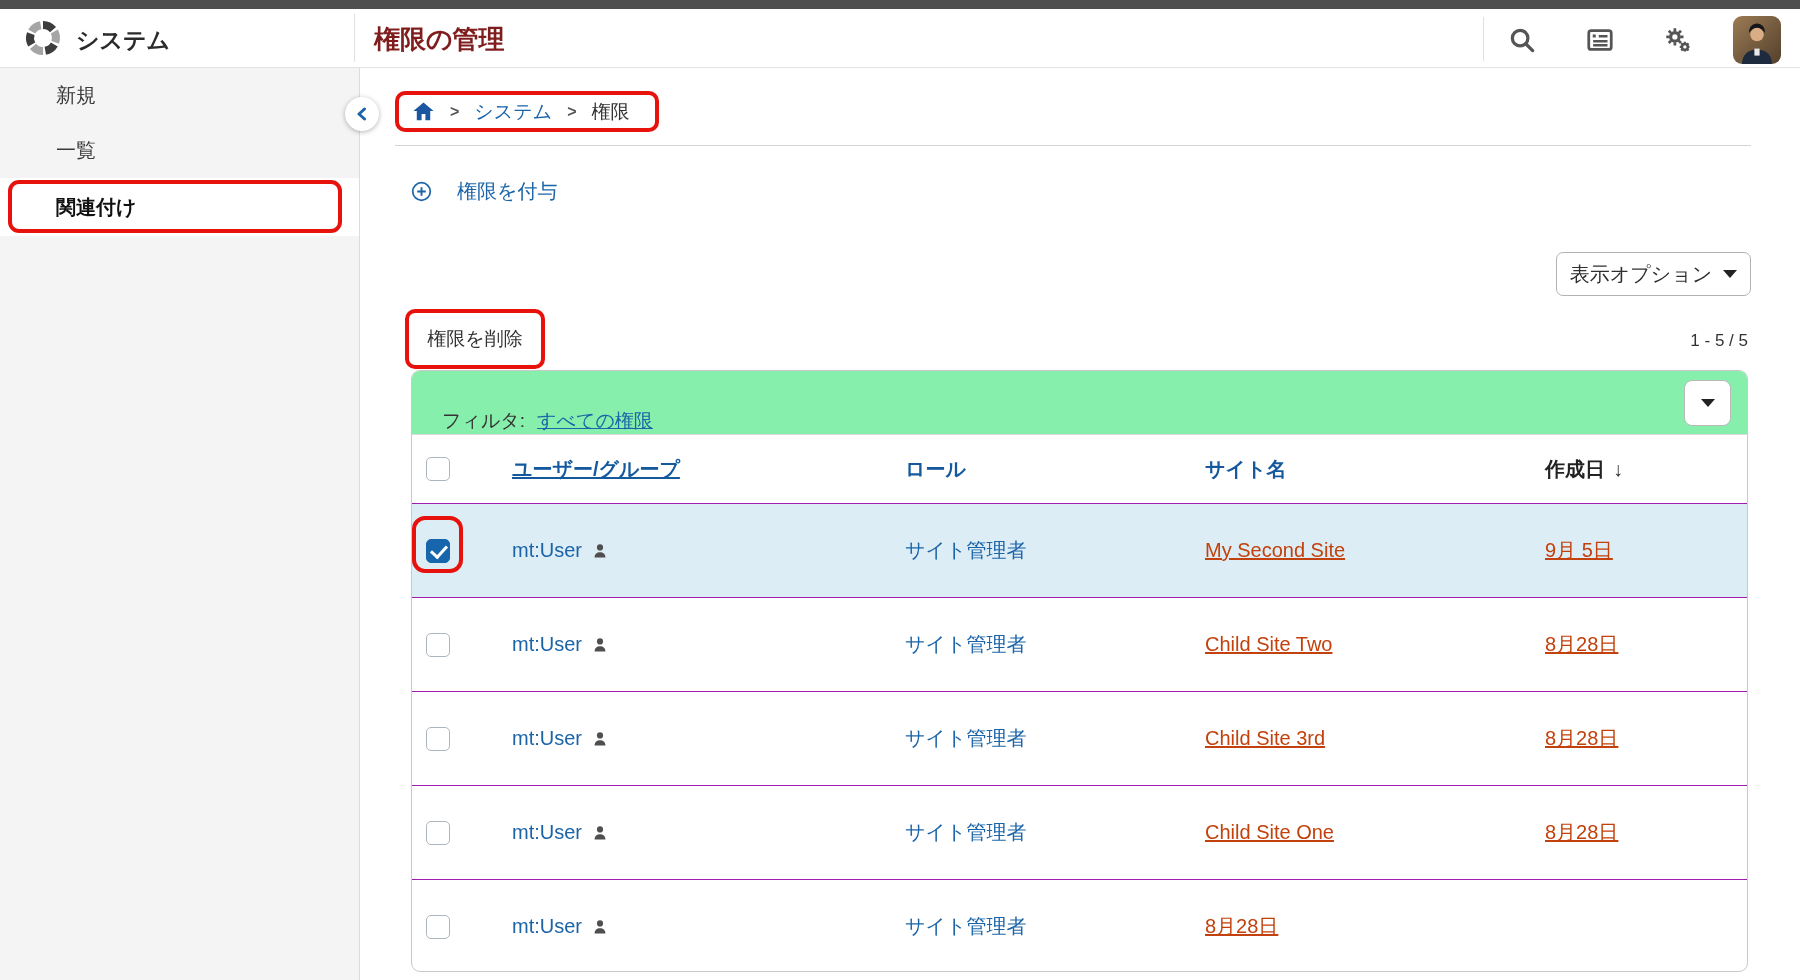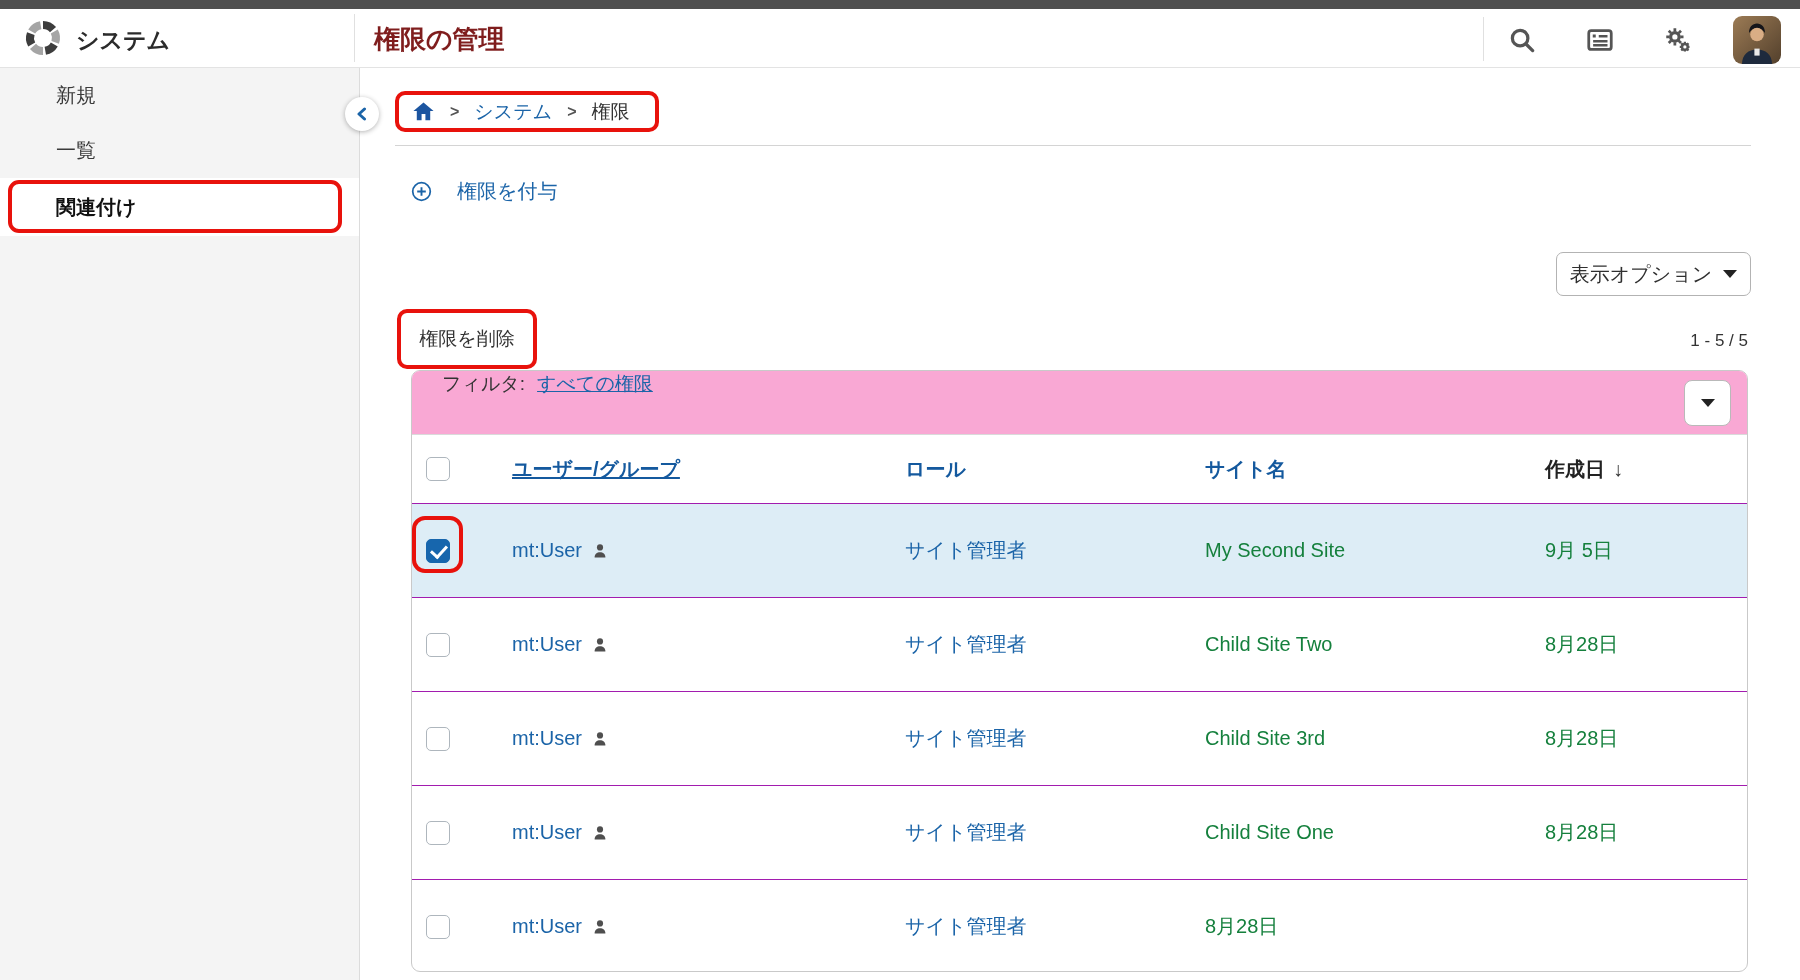--- a/index.html
+++ b/index.html
@@ -57,31 +57,31 @@
   .bc-current { color:#333; font-size:19px; }
   .bc-divider { position:absolute; left:34px; top:77px; width:1356px; height:1px; background:#d4d4d4; }
   .grant-link { position:absolute; left:50px; top:110px; display:flex; align-items:center; gap:25px;
                 color:#1b64a8; font-size:20px; text-decoration:none; cursor:pointer; }
   .grant-link svg { width:21px; height:21px; }
   .display-options { position:absolute; left:1195px; top:184px; width:195px; height:44px; background:#fff;
                      border:1px solid #b3b3b3; border-radius:7px; display:flex; align-items:center;
                      justify-content:center; gap:11px; font-size:20px; color:#2f2f2f; cursor:pointer; }
   .dd-caret { width:0; height:0; border-left:7px solid transparent; border-right:7px solid transparent;
               border-top:8px solid #222; }
-  .delete-annotation { position:absolute; left:36px; top:241px; width:140px; height:60px;
+  .delete-annotation { position:absolute; left:44px; top:241px; width:140px; height:60px;
                        border:4px solid #e8120c; border-radius:10px; display:flex; align-items:center;
                        justify-content:center; }
   .delete-btn { background:#fff; border:none; font-size:19px; color:#333; cursor:pointer;
                 font-family:inherit; }
   .pagination { position:absolute; right:52px; top:263px; font-size:17px; color:#333; }
   
   .listing { position:absolute; left:50px; top:302px; width:1337px; height:602px; background:#fff;
              border:1px solid #c9c9c9; border-radius:9px; overflow:hidden; }
-  .filter-row { position:relative; height:64px; background:#f9a8d4; border-bottom:1px solid #dadada;
-                display:flex; align-items:flex-start; padding-left:30px; }
+  .filter-row { position:relative; height:64px; background:#86efac; border-bottom:1px solid #dadada;
+                display:flex; align-items:flex-end; padding-left:30px; }
   .filter-label { font-size:19px; color:#333; margin-right:12px; }
   .filter-link { font-size:19px; color:#1b64a8; text-decoration:underline; cursor:pointer; }
   .filter-dd-btn { position:absolute; right:16px; top:9px; width:47px; height:46px; background:#fff;
                    border:1px solid #b9b9b9; border-radius:8px; display:flex; align-items:center;
                    justify-content:center; cursor:pointer; }
   .grid-row { display:grid; grid-template-columns:100px 393px 300px 340px 1fr; align-items:center; }
   .thead { height:68px; }
   .th { font-size:20px; font-weight:bold; color:#14599e; cursor:pointer; }
   .th.sorted { color:#222; cursor:pointer; }
   .th .underline { text-decoration:underline; }
@@ -91,21 +91,21 @@
               cursor:pointer; flex:none; position:relative; }
   .checkbox.checked { background:#1766ad; border-color:#1766ad; }
   .checkbox.checked::after { content:""; position:absolute; left:7px; top:2.5px; width:7px; height:13px;
                              border:solid #fff; border-width:0 3.2px 3.2px 0; transform:rotate(42deg); }
   .cb-annotation { left:0px; top:12px; width:51px; height:57px; border-radius:13px; }
   .trow { height:94px; border-top:1px solid #a21caf; }
   .trow.selected { background:#ddedf6; }
   .cell-user { display:flex; align-items:center; gap:9px; }
   .cell-user svg { width:18px; height:18px; color:#4f4f4f; }
   .row-link { color:#1b64a8; font-size:20px; text-decoration:none; cursor:pointer; }
-  .cell-text { color:#15803d; font-size:20px; }
+  .cell-text { color:#c2410c; font-size:20px;text-decoration:underline; }
 </style>
 </head>
 <body>
 
 <div class="topstrip"></div>
 
 <div class="header">
   <div class="logo">
     <svg viewBox="0 0 38 38" fill="none">
       <path d="M19 6 A13 13 0 0 1 29 10.6" stroke="#3d3d3d" stroke-width="8"></path>

